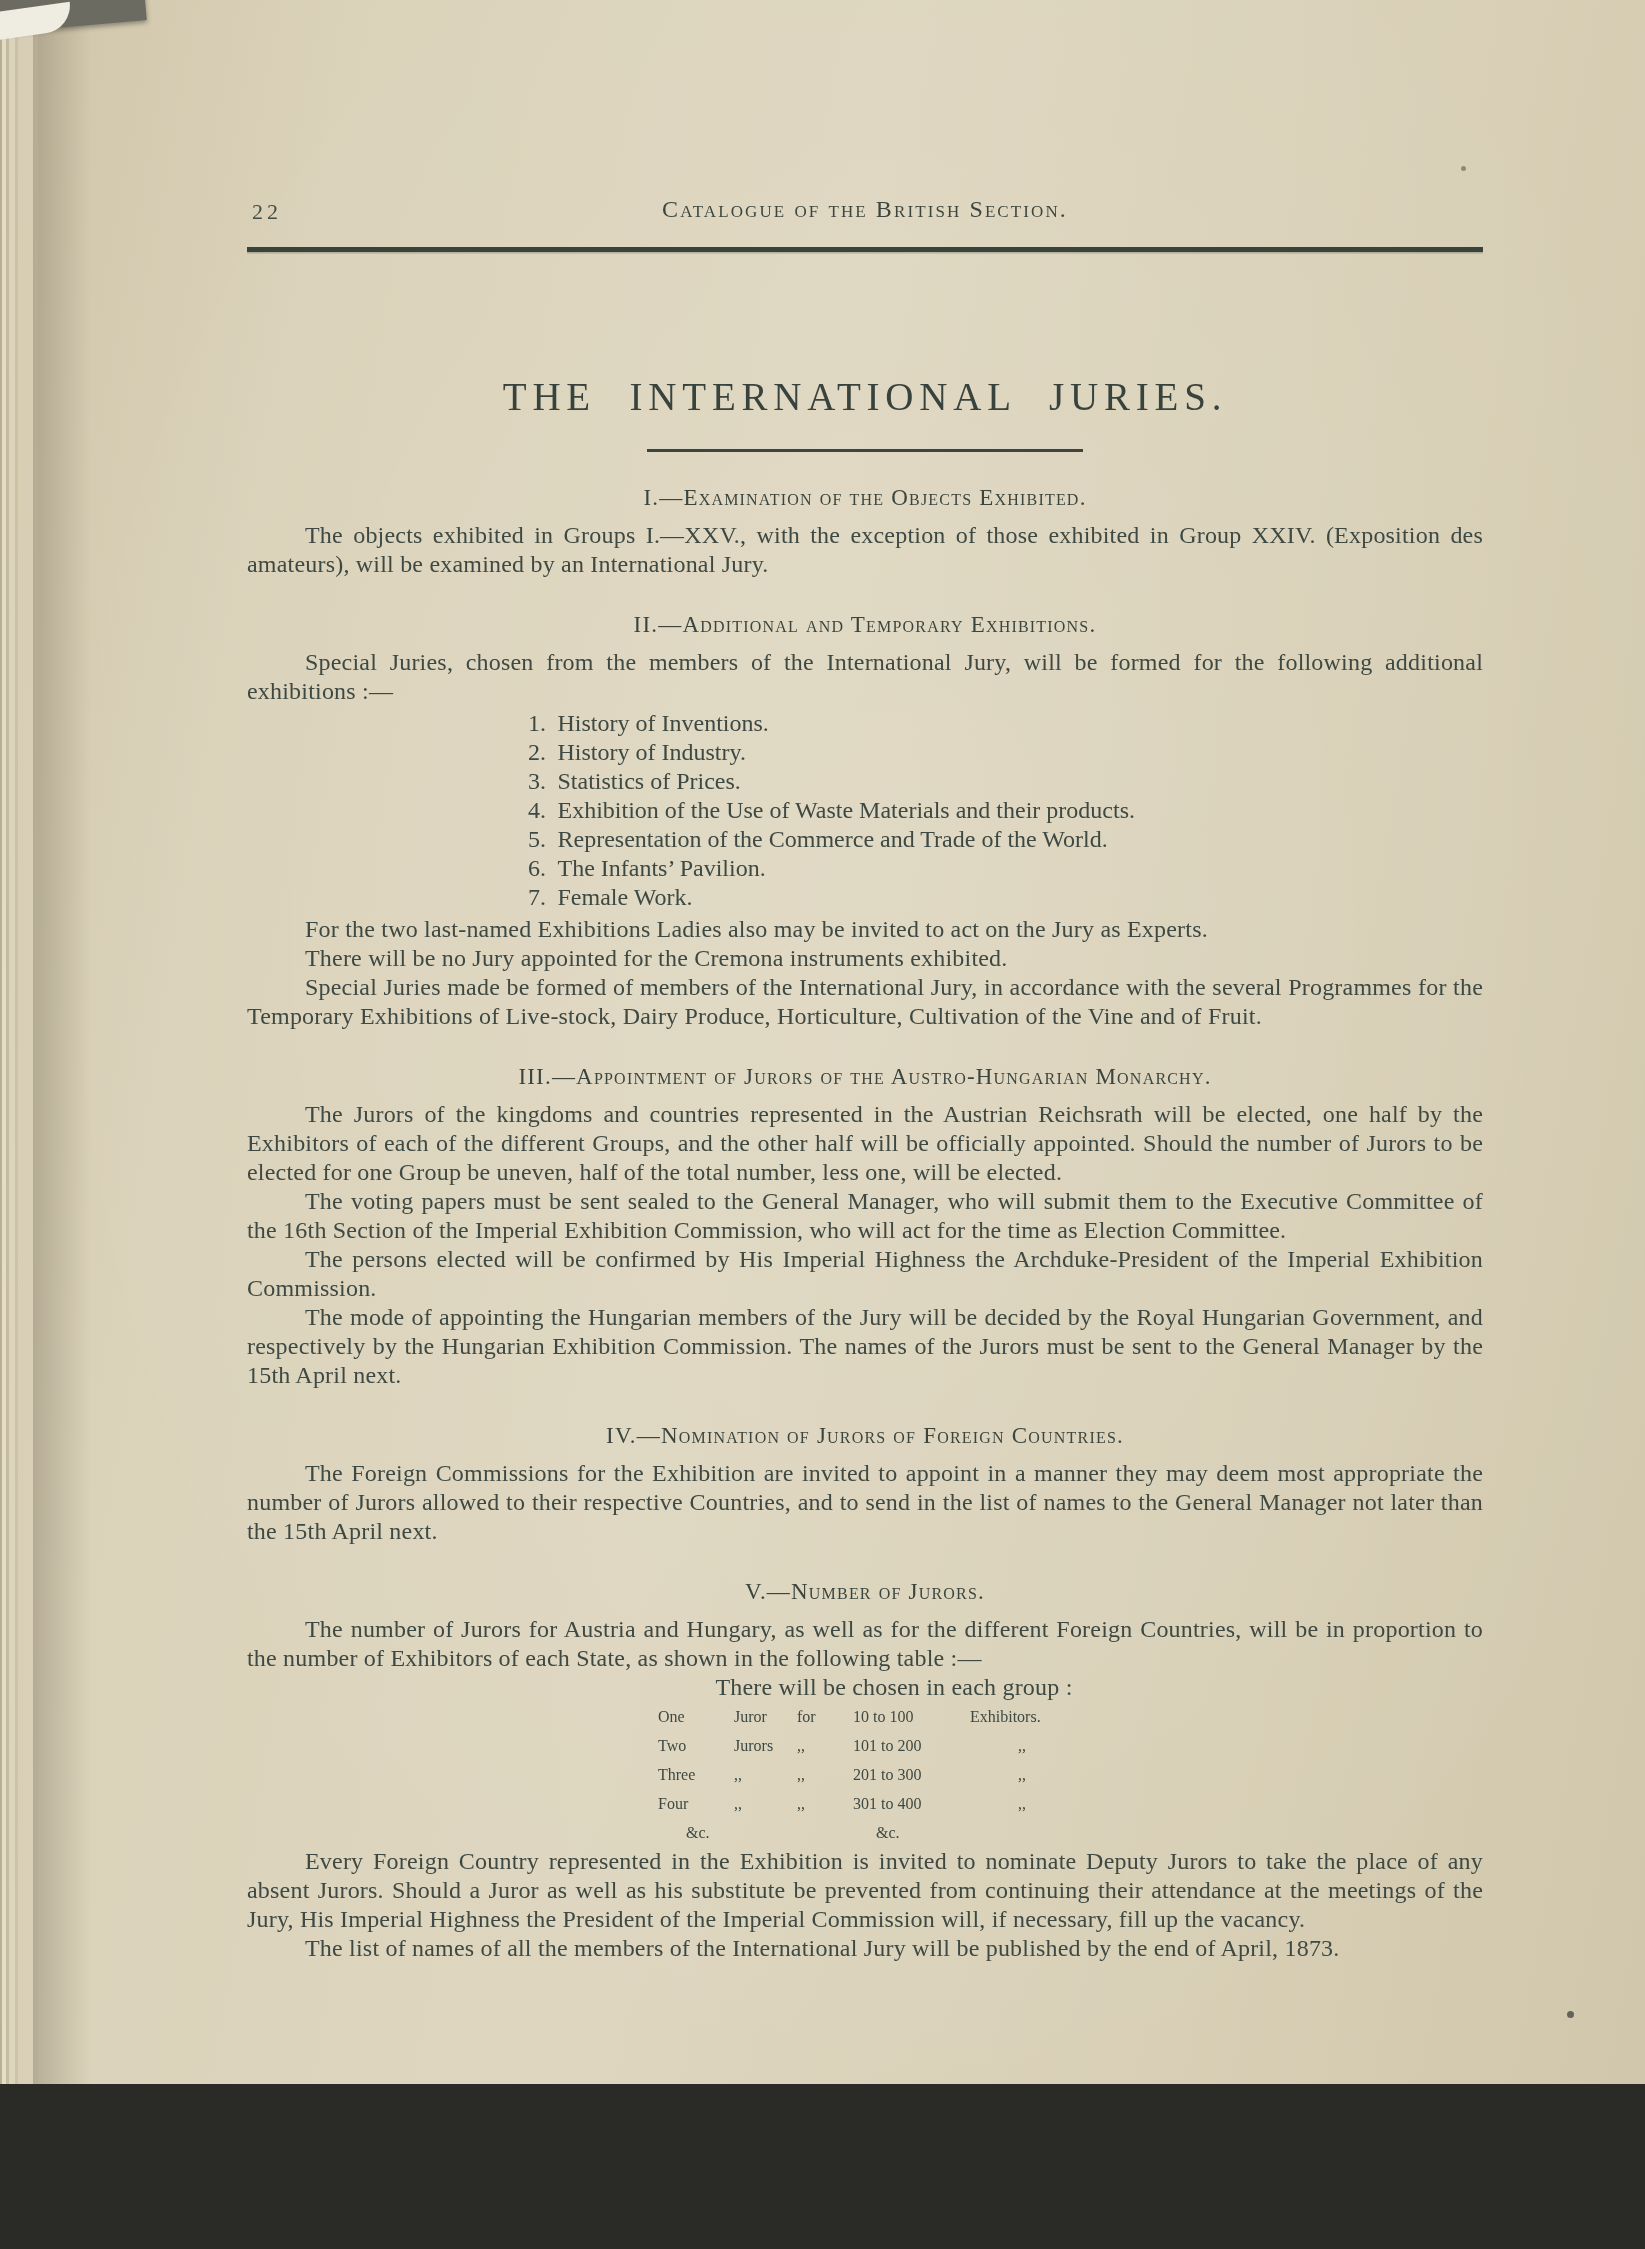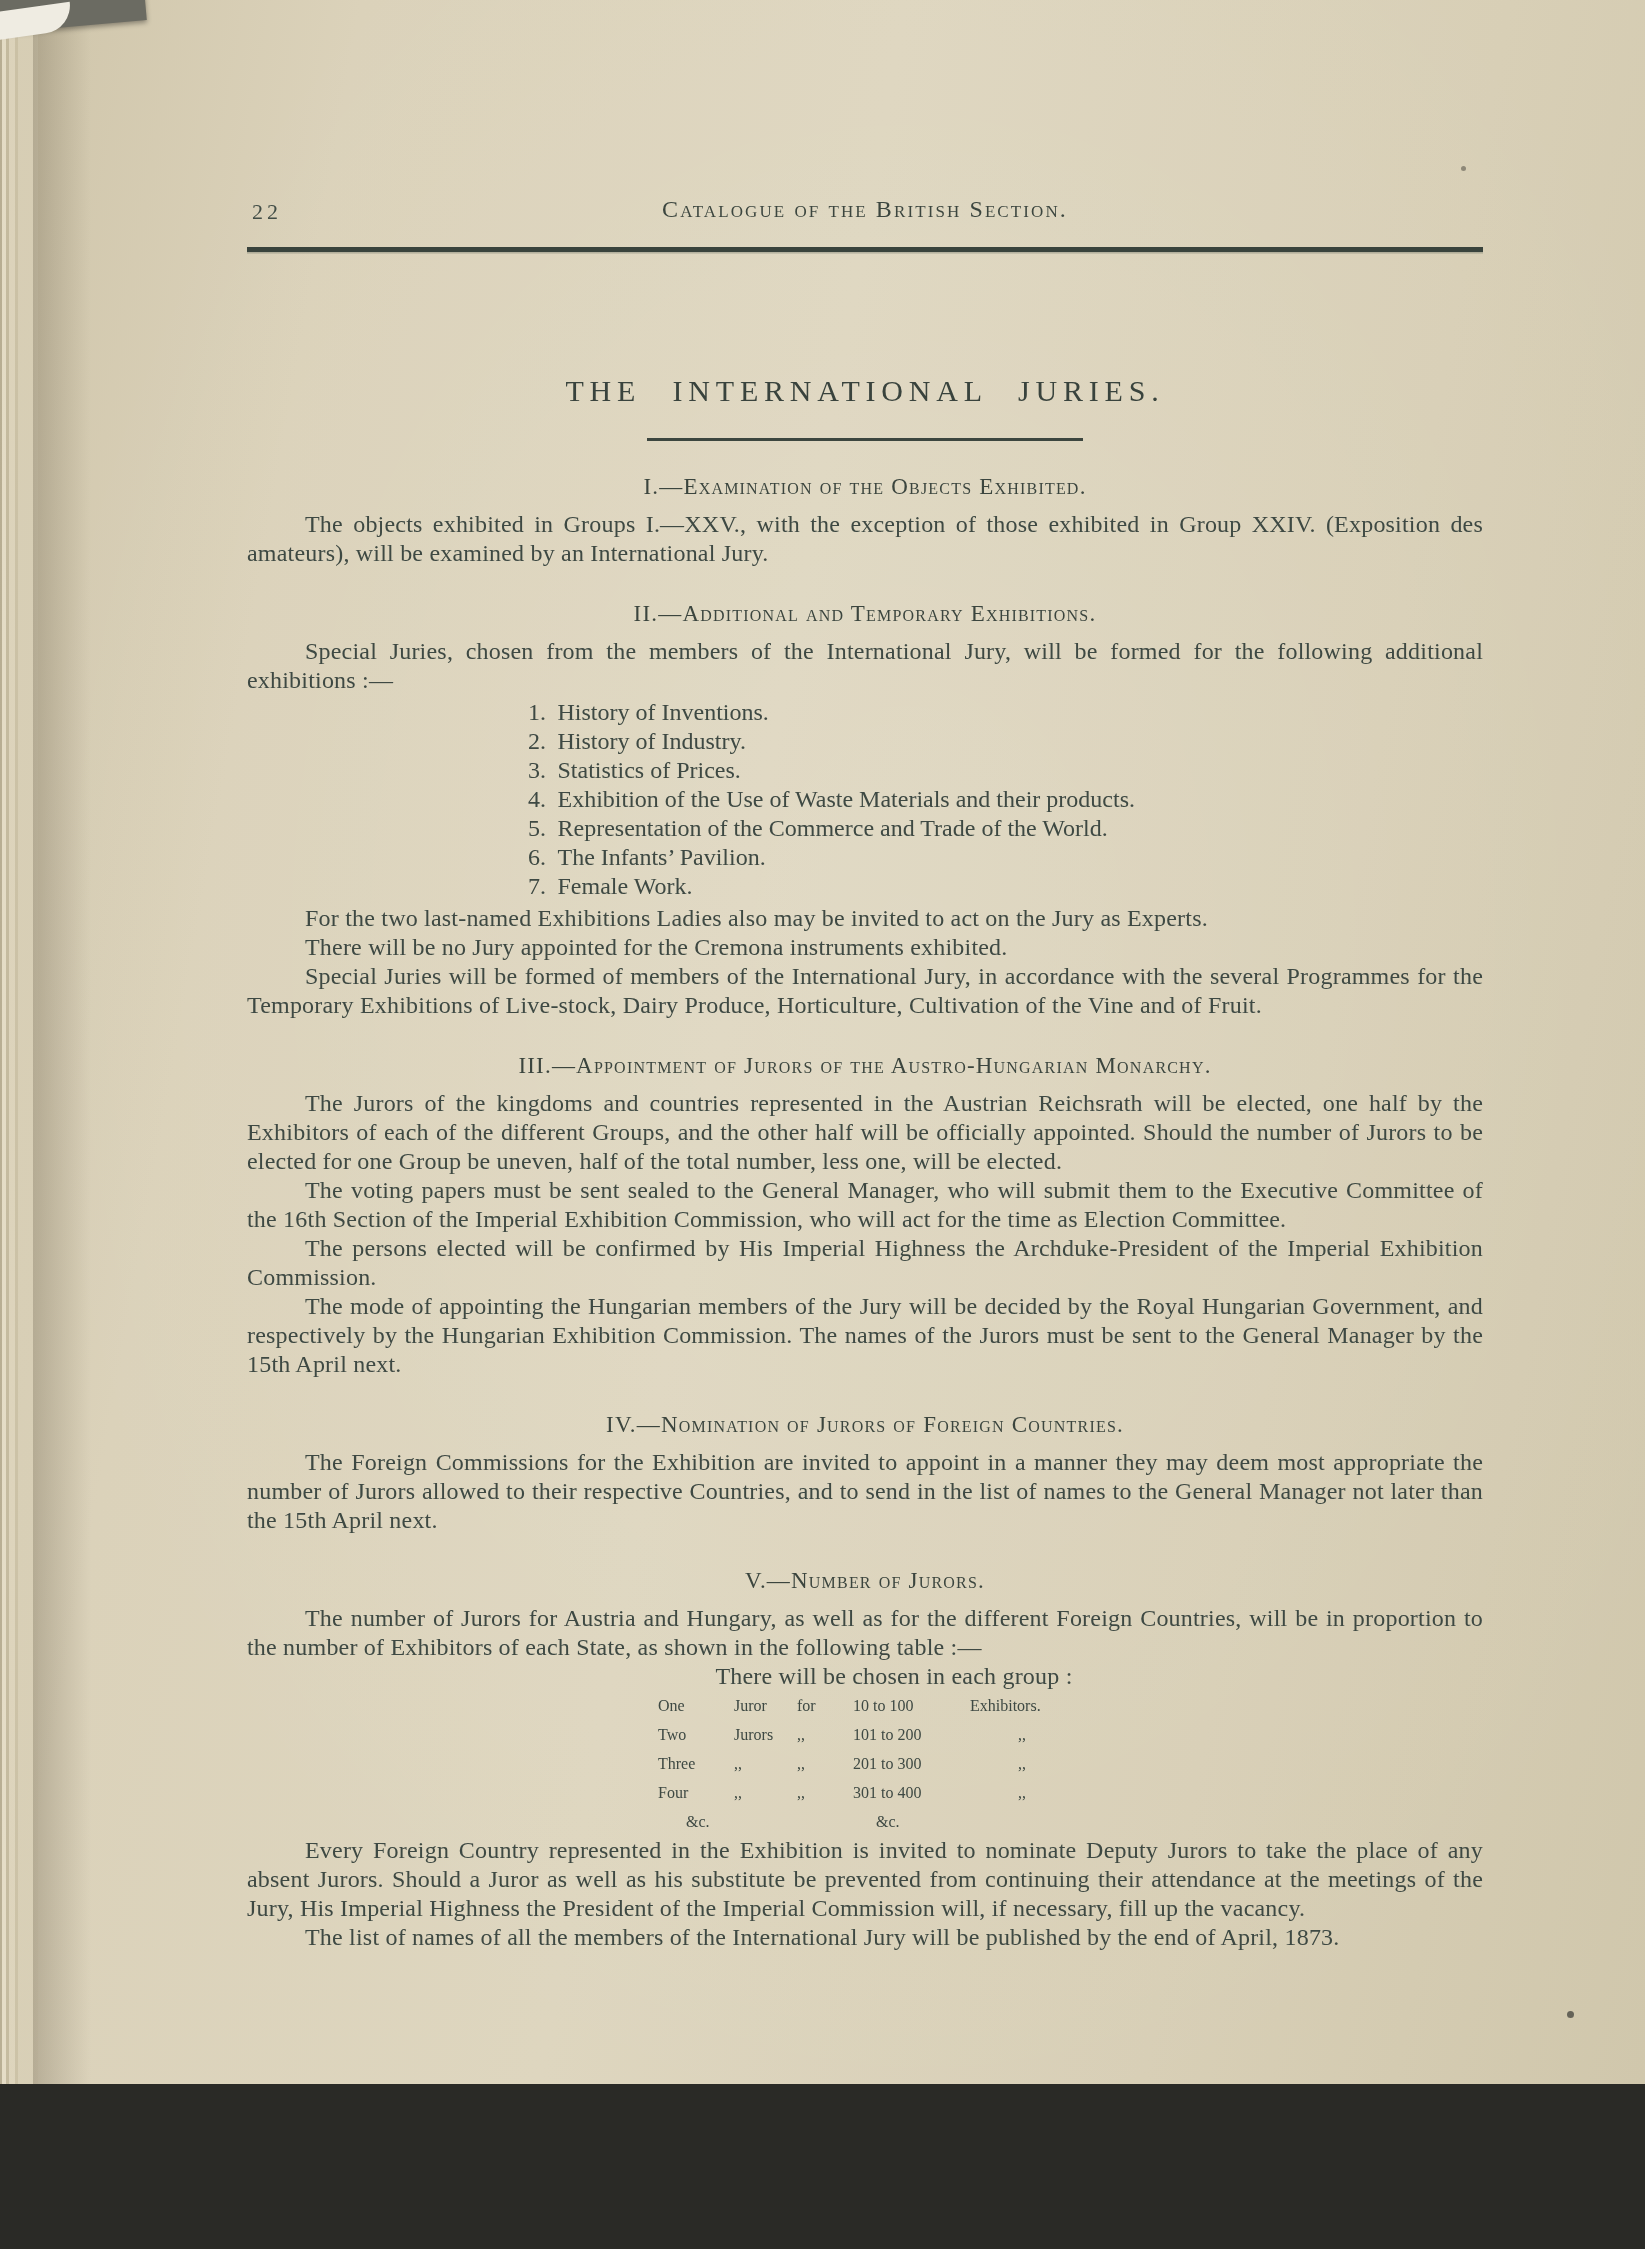--- a/index.html
+++ b/index.html
@@ -63,21 +63,21 @@
   }
   .head-rule {
     margin-top:18px;
     height:5px; background:#39433c;
     box-shadow:0 1.6px 0 rgba(57,67,60,0.25);
   }
 
   .title {
     margin:122px 0 0 0;
     text-align:center;
-    font-size:30px; font-weight:normal;
+    font-size:39px; font-weight:normal;
     letter-spacing:5.8px; word-spacing:18px;
     color:#39433d;
   }
   .title-rule {
     width:436px; height:2.5px; background:#3c463f;
     margin:30px auto 0 auto;
   }
 
   h2.sec {
     margin:33px 0 10px 0;
@@ -167,21 +167,21 @@
           <span class="t">The Infants’ Pavilion.</span>
         </div>
       <div class="li">
           <span class="n">7.</span>
           <span class="t">Female Work.</span>
         </div>
     </div>
 
     <p class="body indent">For the two last-named Exhibitions Ladies also may be invited to act on the Jury as Experts.</p>
     <p class="body indent">There will be no Jury appointed for the Cremona instruments exhibited.</p>
-    <p class="body indent">Special Juries will be formed of members of the International Jury, in accordance with the several Programmes for the Temporary Exhibitions of Live-stock, Dairy Produce, Horticulture, Cultivation of the Vine and of Fruit.</p>
+    <p class="body indent">Special Juries made be formed of members of the International Jury, in accordance with the several Programmes for the Temporary Exhibitions of Live-stock, Dairy Produce, Horticulture, Cultivation of the Vine and of Fruit.</p>
 
     
     <h2 class="sec">III.—Appointment of Jurors of the Austro-Hungarian Monarchy.</h2>
     <p class="body indent">The Jurors of the kingdoms and countries represented in the Austrian Reichsrath will be elected, one half by the Exhibitors of each of the different Groups, and the other half will be officially appointed. Should the number of Jurors to be elected for one Group be uneven, half of the total number, less one, will be elected.</p>
     <p class="body indent">The voting papers must be sent sealed to the General Manager, who will submit them to the Executive Committee of the 16th Section of the Imperial Exhibition Commission, who will act for the time as Election Committee.</p>
     <p class="body indent">The persons elected will be confirmed by His Imperial Highness the Archduke-President of the Imperial Exhibition Commission.</p>
     <p class="body indent">The mode of appointing the Hungarian members of the Jury will be decided by the Royal Hungarian Government, and respectively by the Hungarian Exhibition Commission. The names of the Jurors must be sent to the General Manager by the 15th April next.</p>
 
     
     <h2 class="sec">IV.—Nomination of Jurors of Foreign Countries.</h2>

